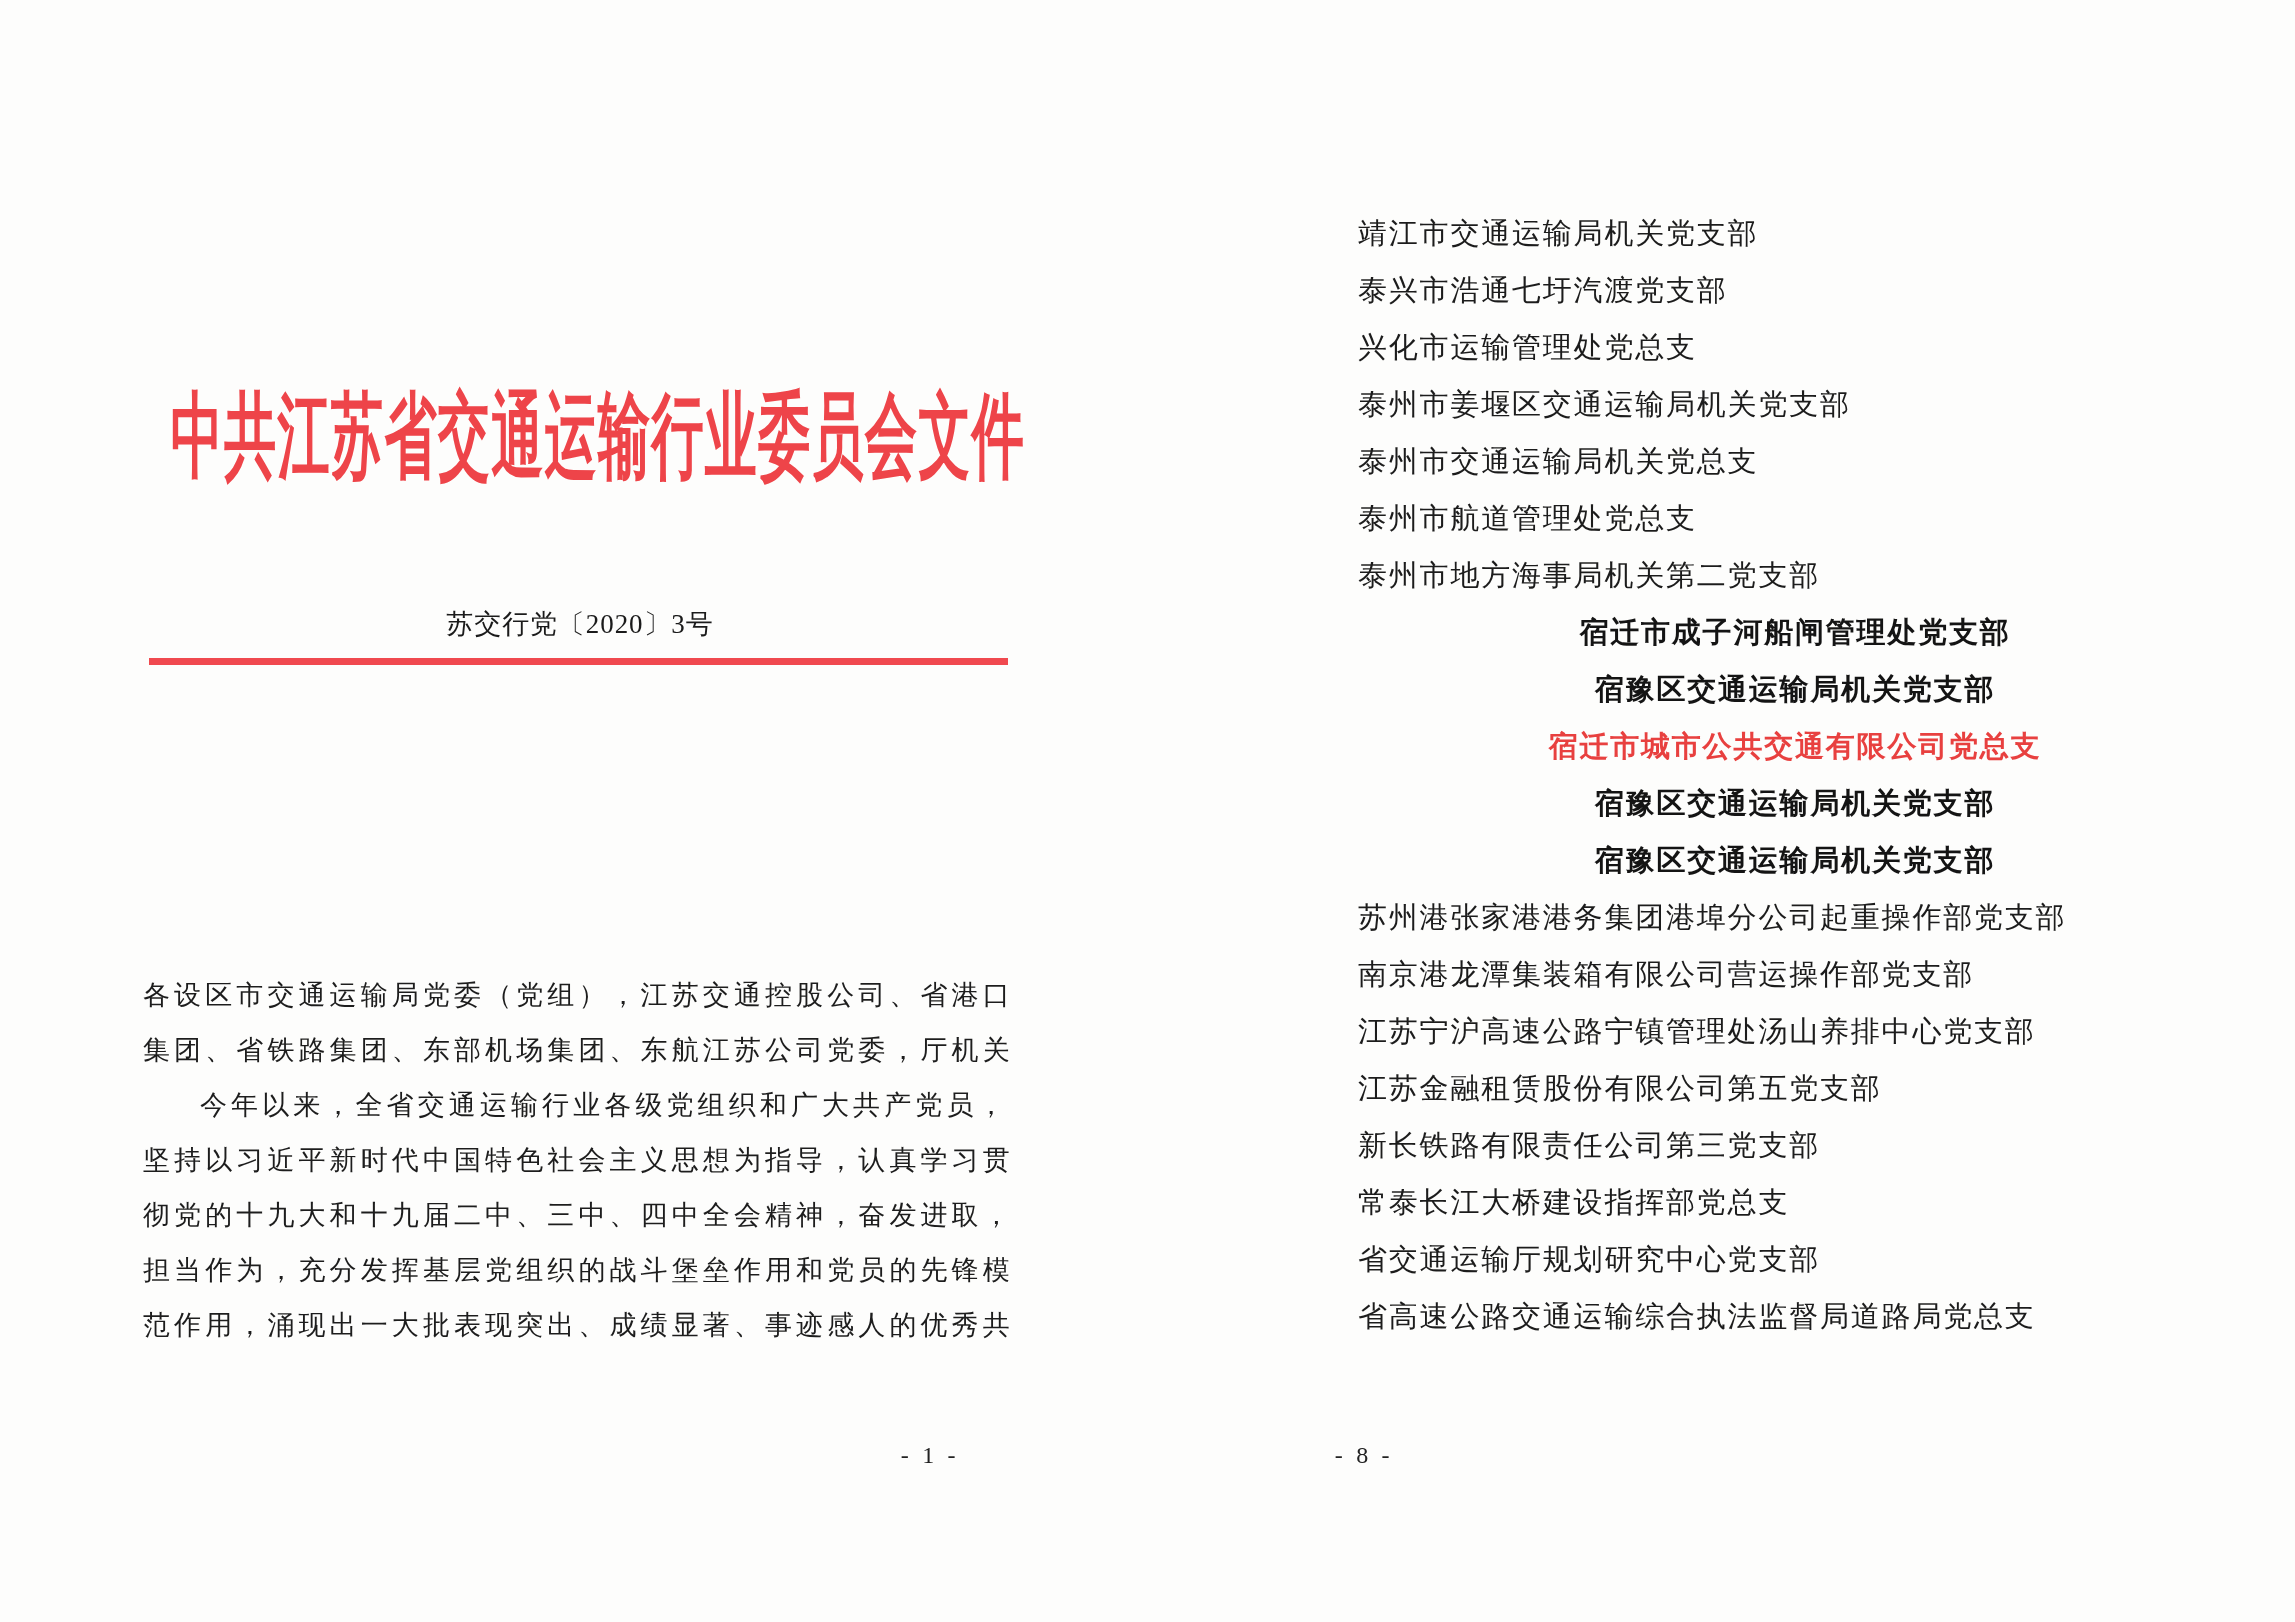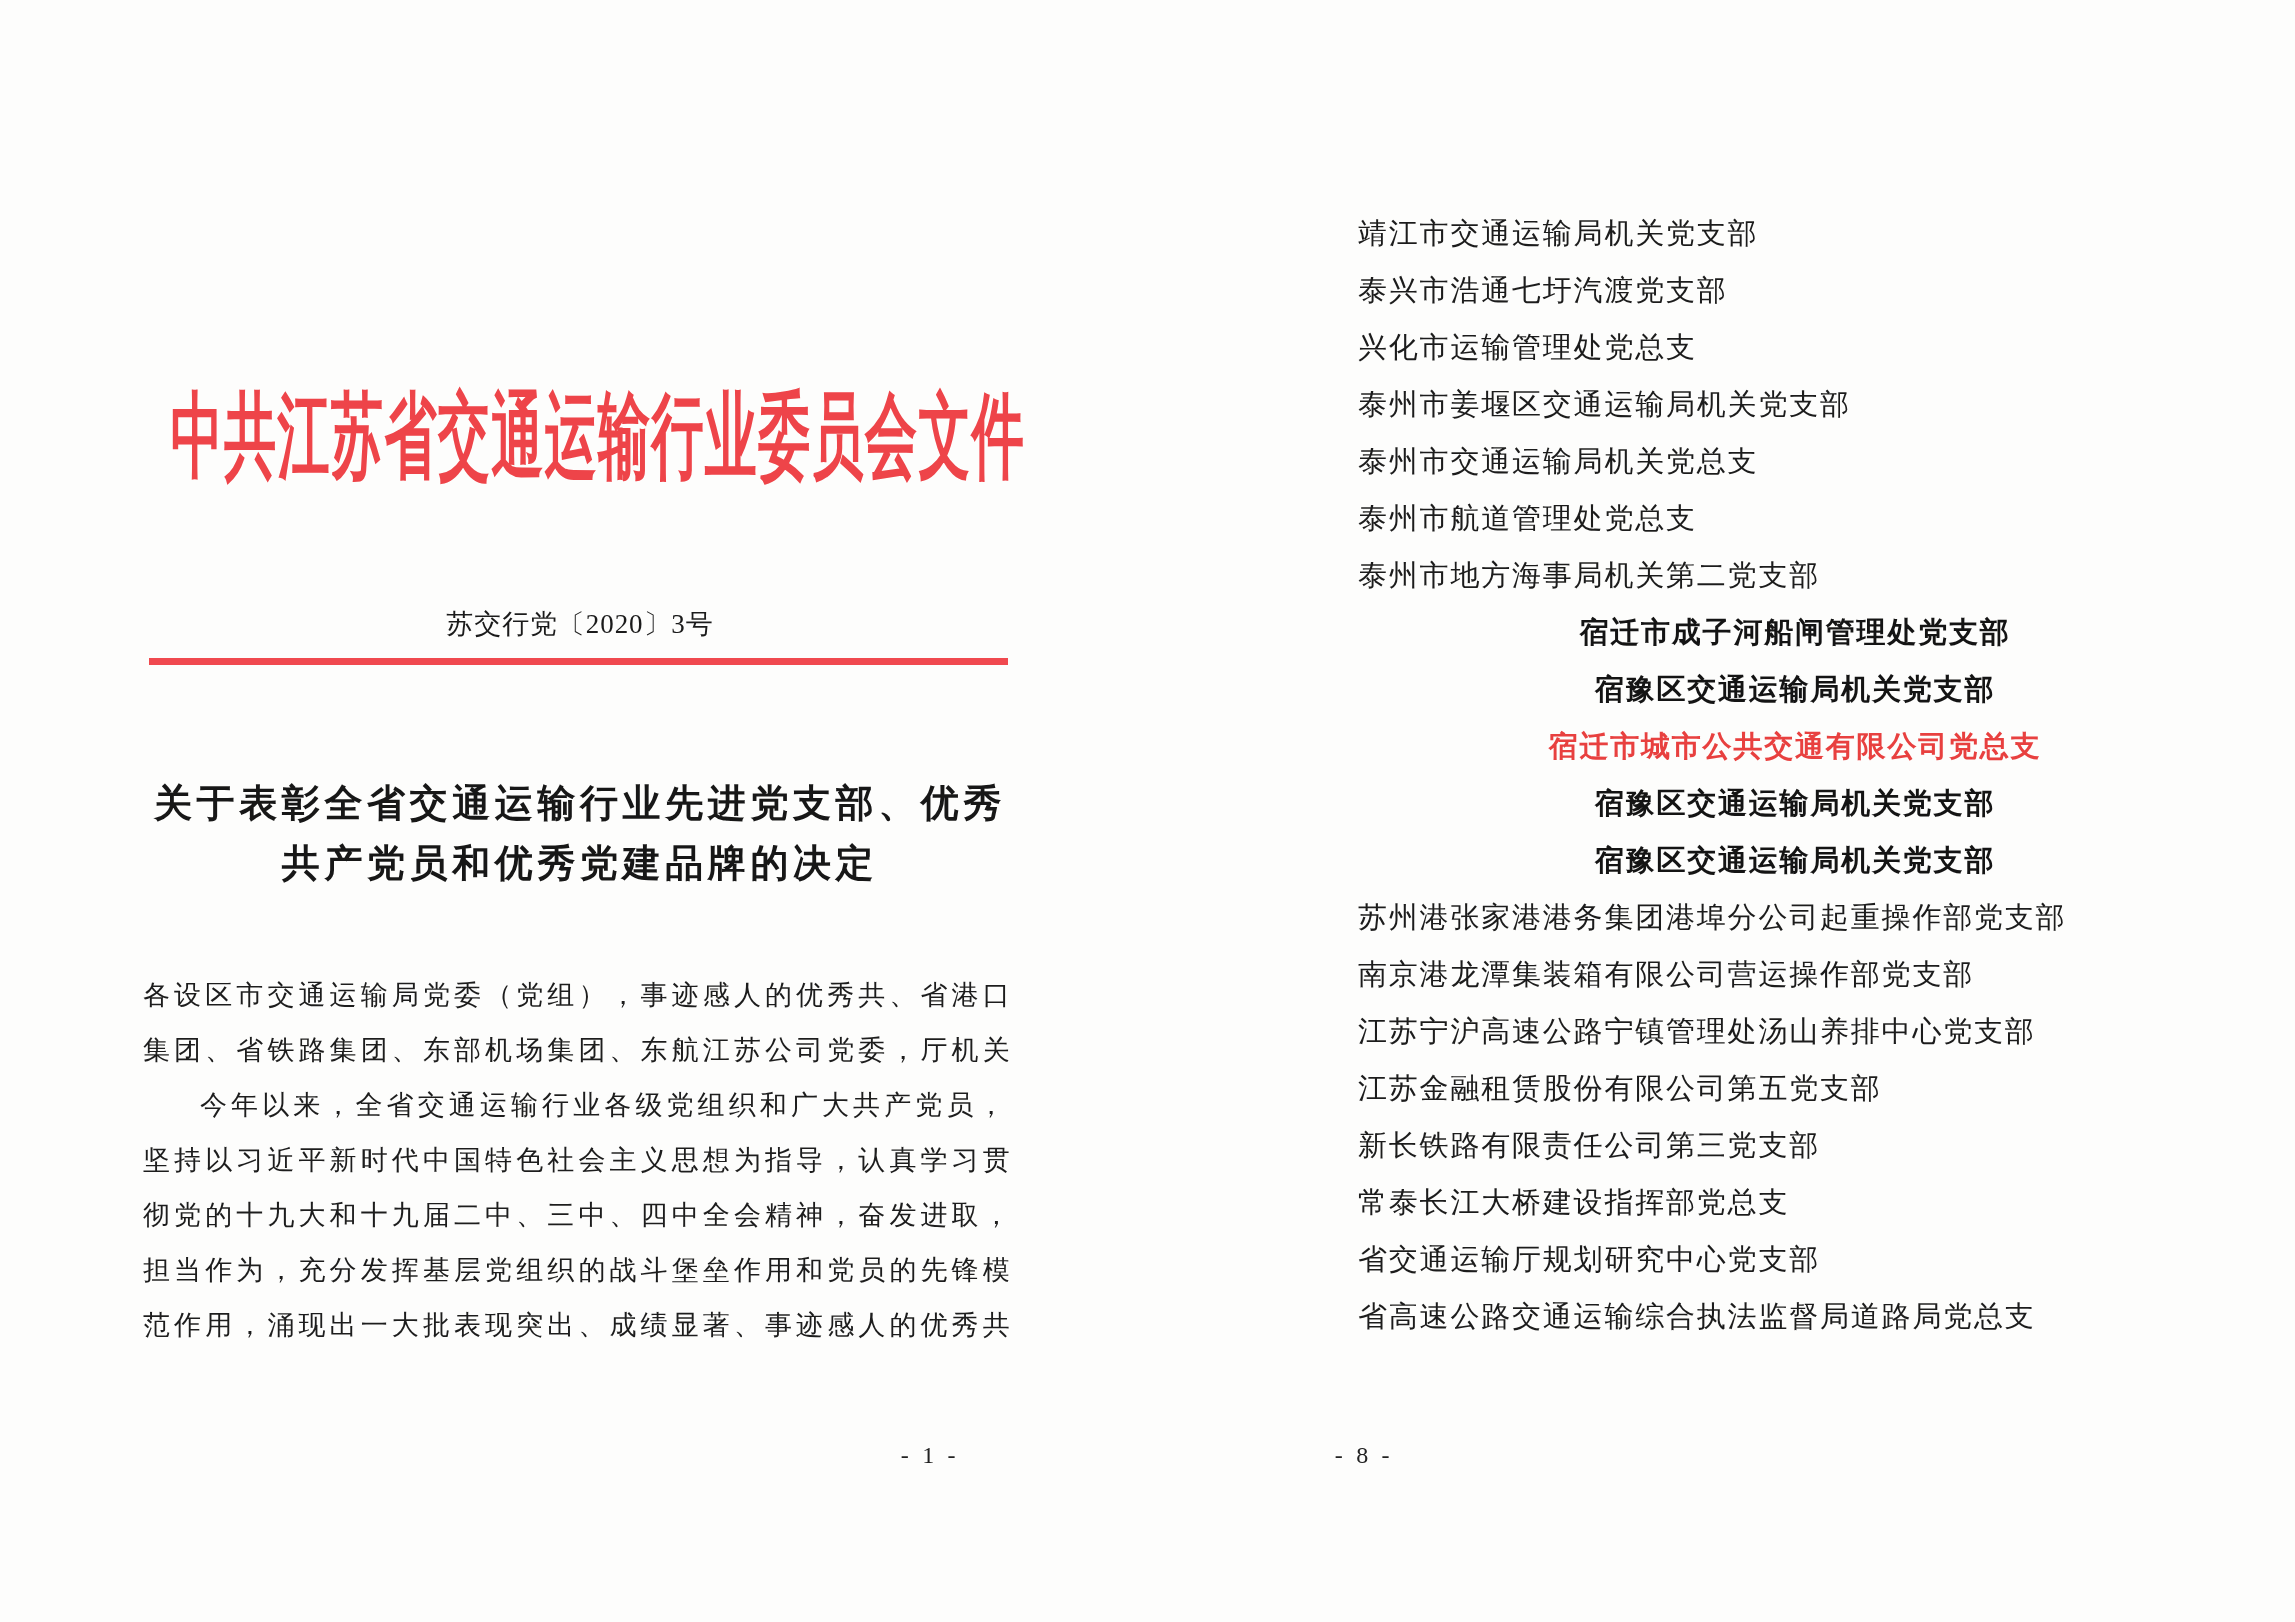--- a/index.html
+++ b/index.html
@@ -72,27 +72,23 @@
 <div class="scan">
 
   <div class="page page-left">
 
     <div class="red-header">中共江苏省交通运输行业委员会文件</div>
 
     <div class="doc-number">苏交行党〔2020〕3号</div>
 
     <div class="red-rule"></div>
 
-    <div class="doc-title">
-      <div>关于表彰全省交通运输行业先进党支部、优秀</div>
-      <div>共产党员和优秀党建品牌的决定</div>
-    </div>
 
     <div class="body-text">
-      <div class="body-line">各设区市交通运输局党委（党组），事迹感人的优秀共、省港口</div>
+      <div class="body-line">各设区市交通运输局党委（党组），江苏交通控股公司、省港口</div>
       <div class="body-line">集团、省铁路集团、东部机场集团、东航江苏公司党委，厅机关</div>
       <div class="body-line indent">今年以来，全省交通运输行业各级党组织和广大共产党员，</div>
       <div class="body-line">坚持以习近平新时代中国特色社会主义思想为指导，认真学习贯</div>
       <div class="body-line">彻党的十九大和十九届二中、三中、四中全会精神，奋发进取，</div>
       <div class="body-line">担当作为，充分发挥基层党组织的战斗堡垒作用和党员的先锋模</div>
       <div class="body-line">范作用，涌现出一大批表现突出、成绩显著、事迹感人的优秀共</div>
     </div>
 
     <div class="page-num page-num-left">- 1 -</div>
   </div>

